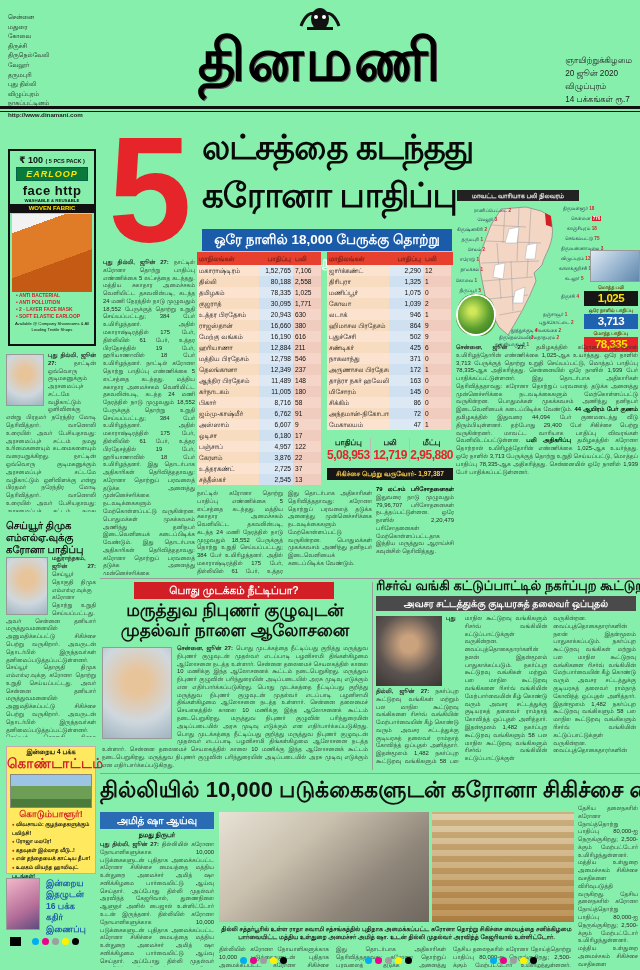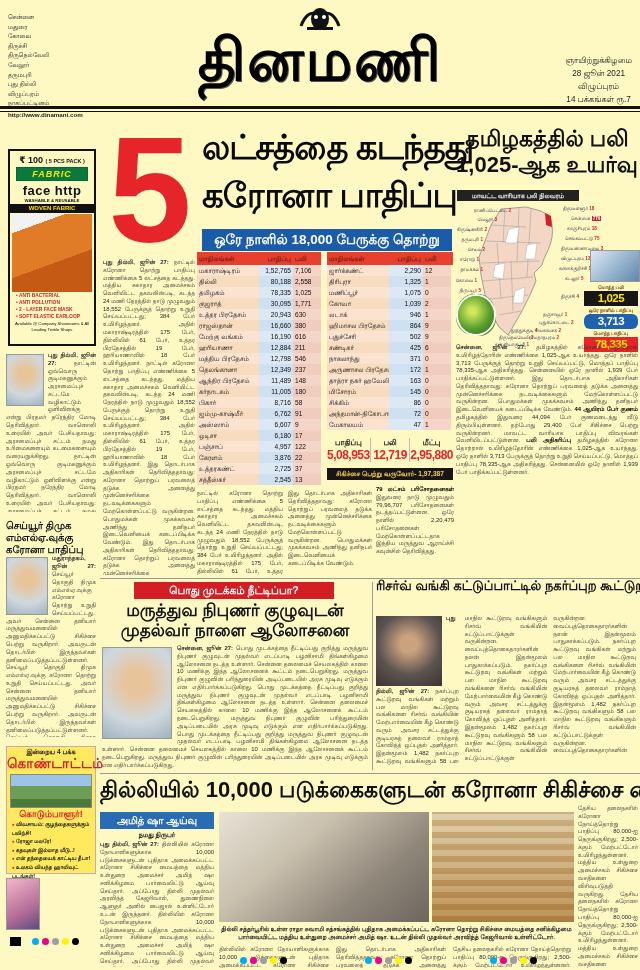--- a/index.html
+++ b/index.html
@@ -1,25 +1,25 @@
 <!DOCTYPE html>
 <html><head>
 <meta charset="utf-8">
 <style>
   html,body{margin:0;padding:0;background:#e9e9e9;}
-  .page{position:relative;width:640px;height:970px;background:#fef9c3;margin:0 auto;
+  .page{position:relative;width:640px;height:970px;background:#86efac;margin:0 auto;
         font-family:"Liberation Sans","DejaVu Sans",sans-serif;color:#111;overflow:hidden;}
   .abs{position:absolute;}
   
   .cities{left:8px;top:12px;font-size:6.2px;line-height:1.55;color:#222;}
   .cities div:last-child{font-weight:bold;margin-top:2px;}
   .emblem{left:295px;top:6px;width:50px;height:26px;text-align:center;}
   .logo{left:130px;top:26px;width:380px;text-align:center;font-size:58px;font-weight:900;
         letter-spacing:2px;color:#000;text-shadow:1px 1px 0 #555;}
-  .dateblock{right:8px;top:54px;text-align:center;font-size:8.2px;line-height:1.6;color:#222;}
+  .dateblock{right:8px;top:54px;text-align:left;font-size:8.2px;line-height:1.6;color:#222;}
   .rule1{left:0;top:106px;width:640px;height:3px;background:#111;}
   .rule2{left:0;top:111px;width:640px;height:1px;background:#111;}
   
   .body-txt{font-size:5.9px;line-height:1.32;text-align:justify;color:#2a2a2a;overflow:hidden;}
   .byline{font-weight:bold;}
   .subhead{font-weight:bold;color:#000;}
   .hline{background:#9a9a9a;height:1px;}
   .vline{background:#9a9a9a;width:1px;}
   
   .big5{left:100px;top:124px;width:100px;height:134px;font-size:150px;line-height:0.88;
@@ -151,30 +151,30 @@
       <path d="M44 20 Q38 4 28 8" fill="none" stroke="#111" stroke-width="3"></path>
       <rect x="12" y="21" width="26" height="3" fill="#111"></rect>
       <circle cx="21" cy="11" r="2" fill="#fff"></circle>
         <circle cx="29" cy="11" r="2" fill="#fff"></circle>
     </svg>
   </div>
   <div class="abs logo">தினமணி</div>
 
   <div class="abs dateblock">
     <div>ஞாயிற்றுக்கிழமை</div>
-    <div>28 ஜூன் 2021</div>
+    <div>20 ஜூன் 2020</div>
     <div>விழுப்புரம்</div>
     <div>14 பக்கங்கள் ரூ.7</div>
   </div>
   <div class="abs rule1"></div>
   <div class="abs rule2"></div>
 
   <div class="abs ramraj">
     <div class="rr-price"><span>₹ 100</span> <small>( 5 PCS PACK )</small></div>
-    <div class="rr-brand">FABRIC</div>
+    <div class="rr-brand">EARLOOP</div>
     <div class="rr-prod">face http</div>
     <div class="rr-tag">WASHABLE &amp; REUSABLE</div>
     <div class="rr-woven">WOVEN FABRIC</div>
     <div class="rr-photo"></div>
     <div>
 
     <div class="rr-feat">ANTI  BACTERIAL</div>
         <div class="rr-feat">ANTI  POLLUTION</div>
         <div class="rr-feat">2 - LAYER FACE MASK</div>
         <div class="rr-feat">SOFT ELASTIC EARLOOP</div>
@@ -213,20 +213,28 @@
     <div class="kond-b">விவசாயம்: குழந்தைகளுக்கும் பயிற்சி!</div>
         <div class="kond-b">ரோஜா மலரே!</div>
         <div class="kond-b">கதவுகள் இல்லாத வீடு..!</div>
         <div class="kond-b">என் தந்தையைக் காட்டிய தீபா!</div>
         <div class="kond-b">உலகம் வியந்த ஹாலிவுட் படங்கள்!</div>
       </div>
   </div>
 
   <div class="abs kathir">
     <div class="kathir-cover photo"></div>
+    <div class="kathir-lines">
+
+    <div>இன்றைய</div>
+        <div>இதழுடன்</div>
+        <div>16 பக்க</div>
+        <div>கதிர்</div>
+        <div>இணைப்பு</div>
+      </div>
   </div>
 
   <div class="abs regbar"></div>
   <div class="dots" style="left:32px;top:938px;">
 
   <span class="dot" style="background: rgb(0, 174, 239);"></span>
       <span class="dot" style="background: rgb(236, 0, 140);"></span>
       <span class="dot" style="background: rgb(158, 158, 158);"></span>
       <span class="dot" style="background: rgb(255, 242, 0);"></span>
       <span class="dot" style="background: rgb(0, 0, 0);"></span>
@@ -512,32 +520,29 @@
   <div class="abs cm-label">பொது முடக்கம் நீட்டிப்பா?</div>
   <div class="abs cm-body body-txt">
     <span class="cm-photo photo face"></span>
     <b class="byline">சென்னை, ஜூன் 27:</b>
     <span> பொது முடக்கத்தை நீட்டிப்பது குறித்து மருத்துவ நிபுணர் குழுவுடன் முதல்வர் எடப்பாடி பழனிசாமி திங்கள்கிழமை ஆலோசனை நடத்த உள்ளார். சென்னை தலைமைச் செயலகத்தில் காலை 10 மணிக்கு இந்த ஆலோசனைக் கூட்டம் நடைபெறுகிறது. மருத்துவ நிபுணர் குழுவின் பரிந்துரையின் அடிப்படையில் அரசு முடிவு எடுக்கும் என எதிர்பார்க்கப்படுகிறது. பொது முடக்கத்தை நீட்டிப்பது குறித்து மருத்துவ நிபுணர் குழுவுடன் முதல்வர் எடப்பாடி பழனிசாமி திங்கள்கிழமை ஆலோசனை நடத்த உள்ளார். சென்னை தலைமைச் செயலகத்தில் காலை 10 மணிக்கு இந்த ஆலோசனைக் கூட்டம் நடைபெறுகிறது. மருத்துவ நிபுணர் குழுவின் பரிந்துரையின் அடிப்படையில் அரசு முடிவு எடுக்கும் என எதிர்பார்க்கப்படுகிறது. பொது முடக்கத்தை நீட்டிப்பது குறித்து மருத்துவ நிபுணர் குழுவுடன் முதல்வர் எடப்பாடி பழனிசாமி திங்கள்கிழமை ஆலோசனை நடத்த உள்ளார். சென்னை தலைமைச் செயலகத்தில் காலை 10 மணிக்கு இந்த ஆலோசனைக் கூட்டம் நடைபெறுகிறது. மருத்துவ நிபுணர் குழுவின் பரிந்துரையின் அடிப்படையில் அரசு முடிவு எடுக்கும் என எதிர்பார்க்கப்படுகிறது. </span>
   </div>
 
   <div class="abs vline" style="left:372px;top:582px;height:188px;"></div>
 
   <div class="abs rbi-head">ரிசர்வ் வங்கி கட்டுப்பாட்டில் நகர்ப்புற கூட்டுறவு வங்கிகள்</div>
+  <div class="abs rbi-sub">அவசர சட்டத்துக்கு குடியரசுத் தலைவர் ஒப்புதல்</div>
   <div class="abs rbi-body body-txt">
     <span class="rbi-photo"></span>
     <b class="byline">புது தில்லி, ஜூன் 27:</b>
     <span> நகர்ப்புற கூட்டுறவு வங்கிகள் மற்றும் பல மாநில கூட்டுறவு வங்கிகளை ரிசர்வ் வங்கியின் மேற்பார்வையின் கீழ் கொண்டு வரும் அவசர சட்டத்துக்கு குடியரசுத் தலைவர் ராம்நாத் கோவிந்த் ஒப்புதல் அளித்தார். இதன்மூலம் 1,482 நகர்ப்புற கூட்டுறவு வங்கிகளும் 58 பல மாநில கூட்டுறவு வங்கிகளும் ரிசர்வ் வங்கியின் கட்டுப்பாட்டுக்குள் வருகின்றன. வைப்புத்தொகைதாரர்களின் நலன் இதன்மூலம் பாதுகாக்கப்படும். நகர்ப்புற கூட்டுறவு வங்கிகள் மற்றும் பல மாநில கூட்டுறவு வங்கிகளை ரிசர்வ் வங்கியின் மேற்பார்வையின் கீழ் கொண்டு வரும் அவசர சட்டத்துக்கு குடியரசுத் தலைவர் ராம்நாத் கோவிந்த் ஒப்புதல் அளித்தார். இதன்மூலம் 1,482 நகர்ப்புற கூட்டுறவு வங்கிகளும் 58 பல மாநில கூட்டுறவு வங்கிகளும் ரிசர்வ் வங்கியின் கட்டுப்பாட்டுக்குள் வருகின்றன. வைப்புத்தொகைதாரர்களின் நலன் இதன்மூலம் பாதுகாக்கப்படும். நகர்ப்புற கூட்டுறவு வங்கிகள் மற்றும் பல மாநில கூட்டுறவு வங்கிகளை ரிசர்வ் வங்கியின் மேற்பார்வையின் கீழ் கொண்டு வரும் அவசர சட்டத்துக்கு குடியரசுத் தலைவர் ராம்நாத் கோவிந்த் ஒப்புதல் அளித்தார். இதன்மூலம் 1,482 நகர்ப்புற கூட்டுறவு வங்கிகளும் 58 பல மாநில கூட்டுறவு வங்கிகளும் ரிசர்வ் வங்கியின் கட்டுப்பாட்டுக்குள் வருகின்றன. வைப்புத்தொகைதாரர்களின் நலன் இதன்மூலம் பாதுகாக்கப்படும். </span>
   </div>
 
   <div class="abs hline" style="left:100px;top:773px;width:540px;"></div>
 
-  <div class="abs tn-head">
-    <div>தமிழகத்தில் பலி</div>
-    <div>1,025-ஆக உயர்வு</div>
-  </div>
   <div class="abs map-label">மாவட்ட வாரியாக பலி நிலவரம்</div>
 
   <div class="abs map-box">
     <svg width="122" height="138" viewBox="0 0 122 138" style="position:absolute;left:16px;top:0;">
       <path d="M30 6 L55 4 L70 8 L79 13 L81 22 C84 40 73 52 71 62 L63 70 L65 78 L59 92 L51 108 L43 122 L37 132 L28 124 L20 110 L14 92 L10 72 L8 54 L14 38 L20 22 Z" fill="#f3d6c4" stroke="#8a8a8a" stroke-width="0.8"></path>
       <g stroke="#9a9a9a" stroke-width="0.5" fill="none">
         <path d="M20 22 L55 24 M14 38 L70 40 M10 60 L68 58 M12 78 L62 74 M18 96 L57 92 M28 112 L50 108"></path>
         <path d="M34 6 L32 40 M48 5 L46 58 M60 6 L56 74 M26 40 L30 96 M40 58 L42 108"></path>
       </g>
       <g fill="#fff" stroke="#9a9a9a" stroke-width="0.4">
@@ -611,21 +616,21 @@
   <div class="abs med-photo"></div>
   <div class="abs stats">
 
       <div>
         <div class="statlabel">மொத்த பலி</div>
         <div class="statbox" style="background: rgb(22, 22, 22); color: rgb(255, 228, 0);">1,025</div>
       </div>
 
       <div>
         <div class="statlabel">ஒரே நாளில் பாதிப்பு</div>
-        <div class="statbox" style="background: rgb(31, 99, 176); color: rgb(255, 255, 255); border-radius: 6px;">3,713</div>
+        <div class="statbox" style="background: rgb(31, 99, 176); color: rgb(255, 255, 255);">3,713</div>
       </div>
 
       <div>
         <div class="statlabel">மொத்த பாதிப்பு</div>
         <div class="statbox" style="background: rgb(230, 37, 43); color: rgb(255, 228, 0);">78,335</div>
       </div>
     </div>
   <div class="abs virus"></div>
 
   <div class="abs tn-body body-txt">

